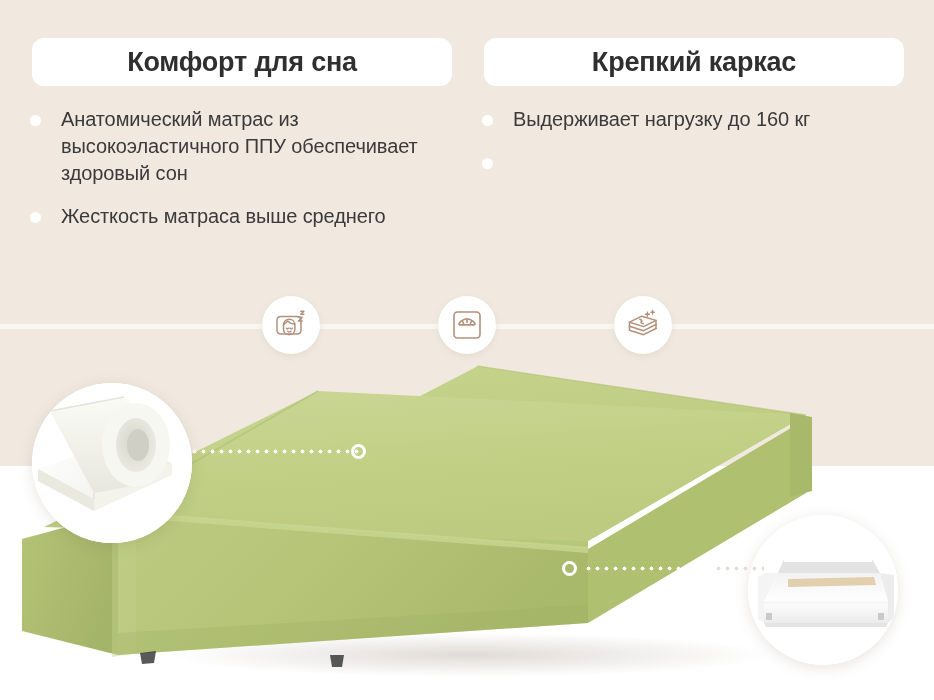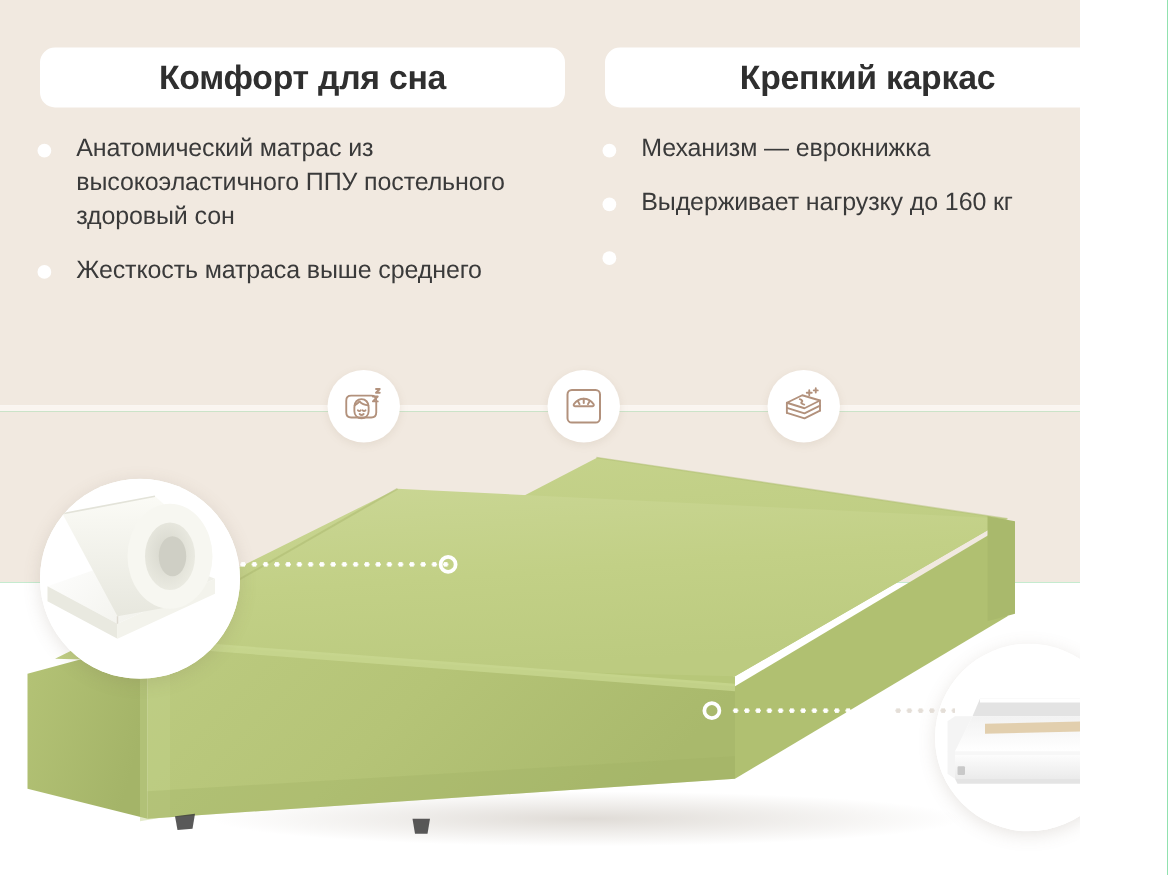--- a/index.html
+++ b/index.html
@@ -6,23 +6,23 @@
 
   html, body {
     width: 934px;
     height: 700px;
     overflow: hidden;
     font-family: "Liberation Sans", "DejaVu Sans", sans-serif;
   }
 
   #stage {
     position: relative;
-    width: 864px;
+    width: 934px;
     height: 700px;
-    background: #22c55e;
+    background: #d946ef;
     overflow: hidden;
   }
 
   
   .band-top {
     position: absolute;
     left: 0; top: 0;
     width: 934px; height: 324px;
     background: #f1e9e0;
   }
@@ -177,33 +177,29 @@
   <div class="pill pill-left">
     <span class="pill-text">Комфорт для сна</span>
   </div>
   <div class="pill pill-right">
     <span class="pill-text">Крепкий каркас</span>
   </div>
 
   <div class="bullets bullets-left">
     <div class="bullet">
       <span class="bullet-dot"></span>
-      <span class="bullet-text">Анатомический матрас из высокоэластичного ППУ постельного здоровый сон</span>
+      <span class="bullet-text">Анатомический матрас из высокоэластичного ППУ обеспечивает здоровый сон</span>
     </div>
     <div class="bullet">
       <span class="bullet-dot"></span>
       <span class="bullet-text">Жесткость матраса выше среднего</span>
     </div>
   </div>
 
   <div class="bullets bullets-right">
-    <div class="bullet">
-      <span class="bullet-dot"></span>
-      <span class="bullet-text">Механизм — еврокнижка</span>
-    </div>
     <div class="bullet">
       <span class="bullet-dot"></span>
       <span class="bullet-text">Выдерживает нагрузку до 160 кг</span>
     </div>
     <div class="bullet">
       <span class="bullet-dot"></span>
     </div>
   </div>
 
   <div class="rail"></div>

